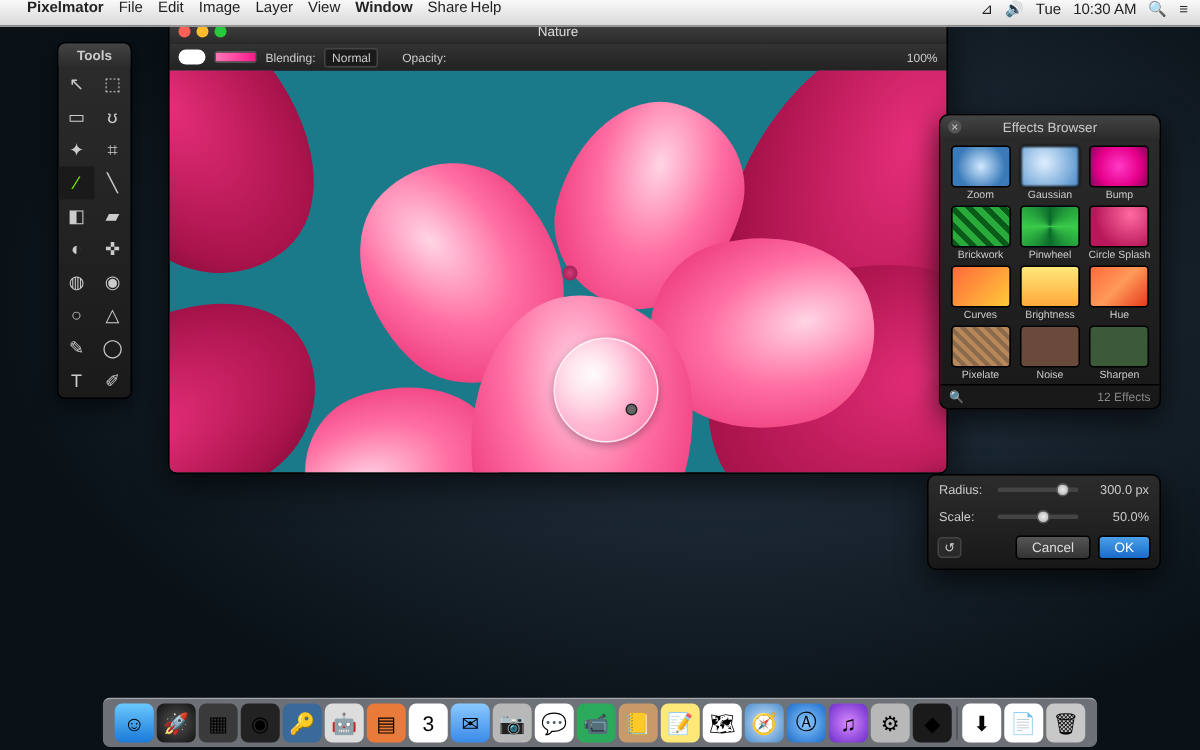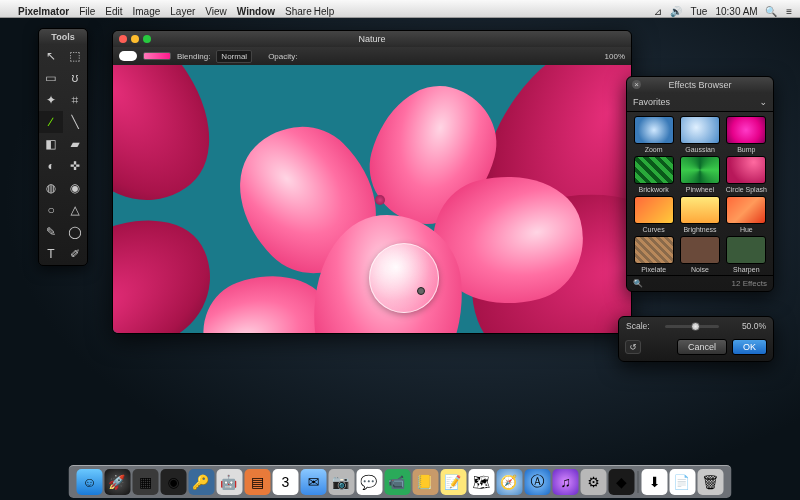--- a/index.html
+++ b/index.html
@@ -1,31 +1,31 @@
 <!DOCTYPE html>
 <html><head>
 <meta charset="utf-8">
 <style>
 * { margin: 0; padding: 0; box-sizing: border-box; font-family: "Lucida Grande", "Helvetica Neue", sans-serif; }
 body { width: 800px; height: 500px; overflow: hidden; background: radial-gradient(ellipse at 60% 40%, #2a3a4a 0%, #0a1218 70%); position: relative; }
 
 
-.menubar { position: absolute; top: 0; left: 0; right: 0; height: 18px; background: linear-gradient(#f9f9f9,#d8d8d8); border-bottom: 1px solid #999; display: flex; align-items: flex-end; font-size: 10px; color: #222; padding: 0 8px; gap: 10px; z-index: 100; }
+.menubar { position: absolute; top: 0; left: 0; right: 0; height: 18px; background: linear-gradient(#f9f9f9,#d8d8d8); border-bottom: 1px solid #999; display: flex; align-items: flex-start; font-size: 10px; color: #222; padding: 0 8px; gap: 10px; z-index: 100; }
 .menubar .apple { font-size: 12px; }
 .menubar .right { margin-left: auto; display: flex; gap: 8px; align-items: center; }
 
 
 .tools { position: absolute; top: 28px; left: 38px; width: 50px; background: linear-gradient(#2c2c2c,#1a1a1a); border: 1px solid #000; border-radius: 5px; box-shadow: 0 4px 14px rgba(0,0,0,.6); z-index: 20; }
 .tools-title { font-size: 9px; color: #ccc; text-align: center; padding: 3px 0; background: linear-gradient(#444,#2a2a2a); border-radius: 5px 5px 0 0; font-weight: bold; }
 .tool-grid { display: grid; grid-template-columns: 1fr 1fr; }
 .tool { height: 22px; display: flex; align-items: center; justify-content: center; color: #ccc; font-size: 12px; cursor: pointer; }
 .tool.sel { background: #1a1a1a; color: #7cfc00; }
 
 
-.docwin { position: absolute; top: 30px; left: 112px; width: 520px; height: 304px; background: #1a1a1a; border: 1px solid #000; border-radius: 6px; box-shadow: 0 6px 24px rgba(0,0,0,.7); overflow: hidden; z-index: 10; }
+.docwin { position: absolute; top: 12px; left: 112px; width: 520px; height: 304px; background: #1a1a1a; border: 1px solid #000; border-radius: 6px; box-shadow: 0 6px 24px rgba(0,0,0,.7); overflow: hidden; z-index: 10; }
 .titlebar { height: 16px; background: linear-gradient(#444,#2a2a2a); display: flex; align-items: center; position: relative; }
 .traffic { display: flex; gap: 4px; padding-left: 6px; }
 .traffic span { width: 8px; height: 8px; border-radius: 50%; display: block; }
 .tl-close { background: #ff5f56; } .tl-min { background: #ffbd2e; } .tl-max { background: #27c93f; }
 .win-title { position: absolute; left: 0; right: 0; text-align: center; font-size: 9px; color: #ddd; pointer-events: none; }
 .optbar { height: 18px; background: linear-gradient(#333,#222); display: flex; align-items: center; gap: 6px; padding: 0 6px; font-size: 8px; color: #ccc; }
 .brush-prev { width: 18px; height: 10px; background: #fff; border-radius: 5px; }
 .grad-swatch { width: 28px; height: 8px; background: linear-gradient(90deg,#ff77b8,#ff1a8c); border: 1px solid #555; border-radius: 2px; }
 .sel-blend { font-size: 8px; color: #ccc; background: #1a1a1a; border: 1px solid #444; padding: 1px 4px; border-radius: 2px; }
 .canvas { position: relative; width: 100%; height: calc(100% - 34px); overflow: hidden; }
@@ -167,24 +167,20 @@
     <div class="lens"></div>
     <div class="lens-handle"></div>
   </div>
 </div>
 
 <div class="effects">
   <header>
     <span class="x">×</span>
     <span>Effects Browser</span>
   </header>
-  <div class="fav-row">
-    <span>Favorites</span>
-    <span class="chev">⌄</span>
-  </div>
   <div class="eff-grid" id="eff-grid">
       <div class="eff">
         <div class="thumb t-zoom"></div>
         <span>Zoom</span>
       </div>
       <div class="eff">
         <div class="thumb t-gauss"></div>
         <span>Gaussian</span>
       </div>
       <div class="eff">
@@ -228,20 +224,27 @@
         <span>Sharpen</span>
       </div>
     </div>
   <div class="eff-foot">
     <span class="srch">🔍</span>
     <span class="cnt">12 Effects</span>
   </div>
 </div>
 
 <div class="dist">
+  <div class="dist-row">
+    <label>Radius:</label>
+    <div class="slider">
+        <div class="knob" id="knob-r" style="left: 72%;"></div>
+      </div>
+    <span class="val">300.0 px</span>
+  </div>
   <div class="dist-row">
     <label>Scale:</label>
     <div class="slider">
         <div class="knob" id="knob-s" style="left: 48%;"></div>
       </div>
     <span class="val">50.0%</span>
   </div>
   <div class="dist-foot">
     <div class="reset-ico">↺</div>
     <div class="spacer"></div>

